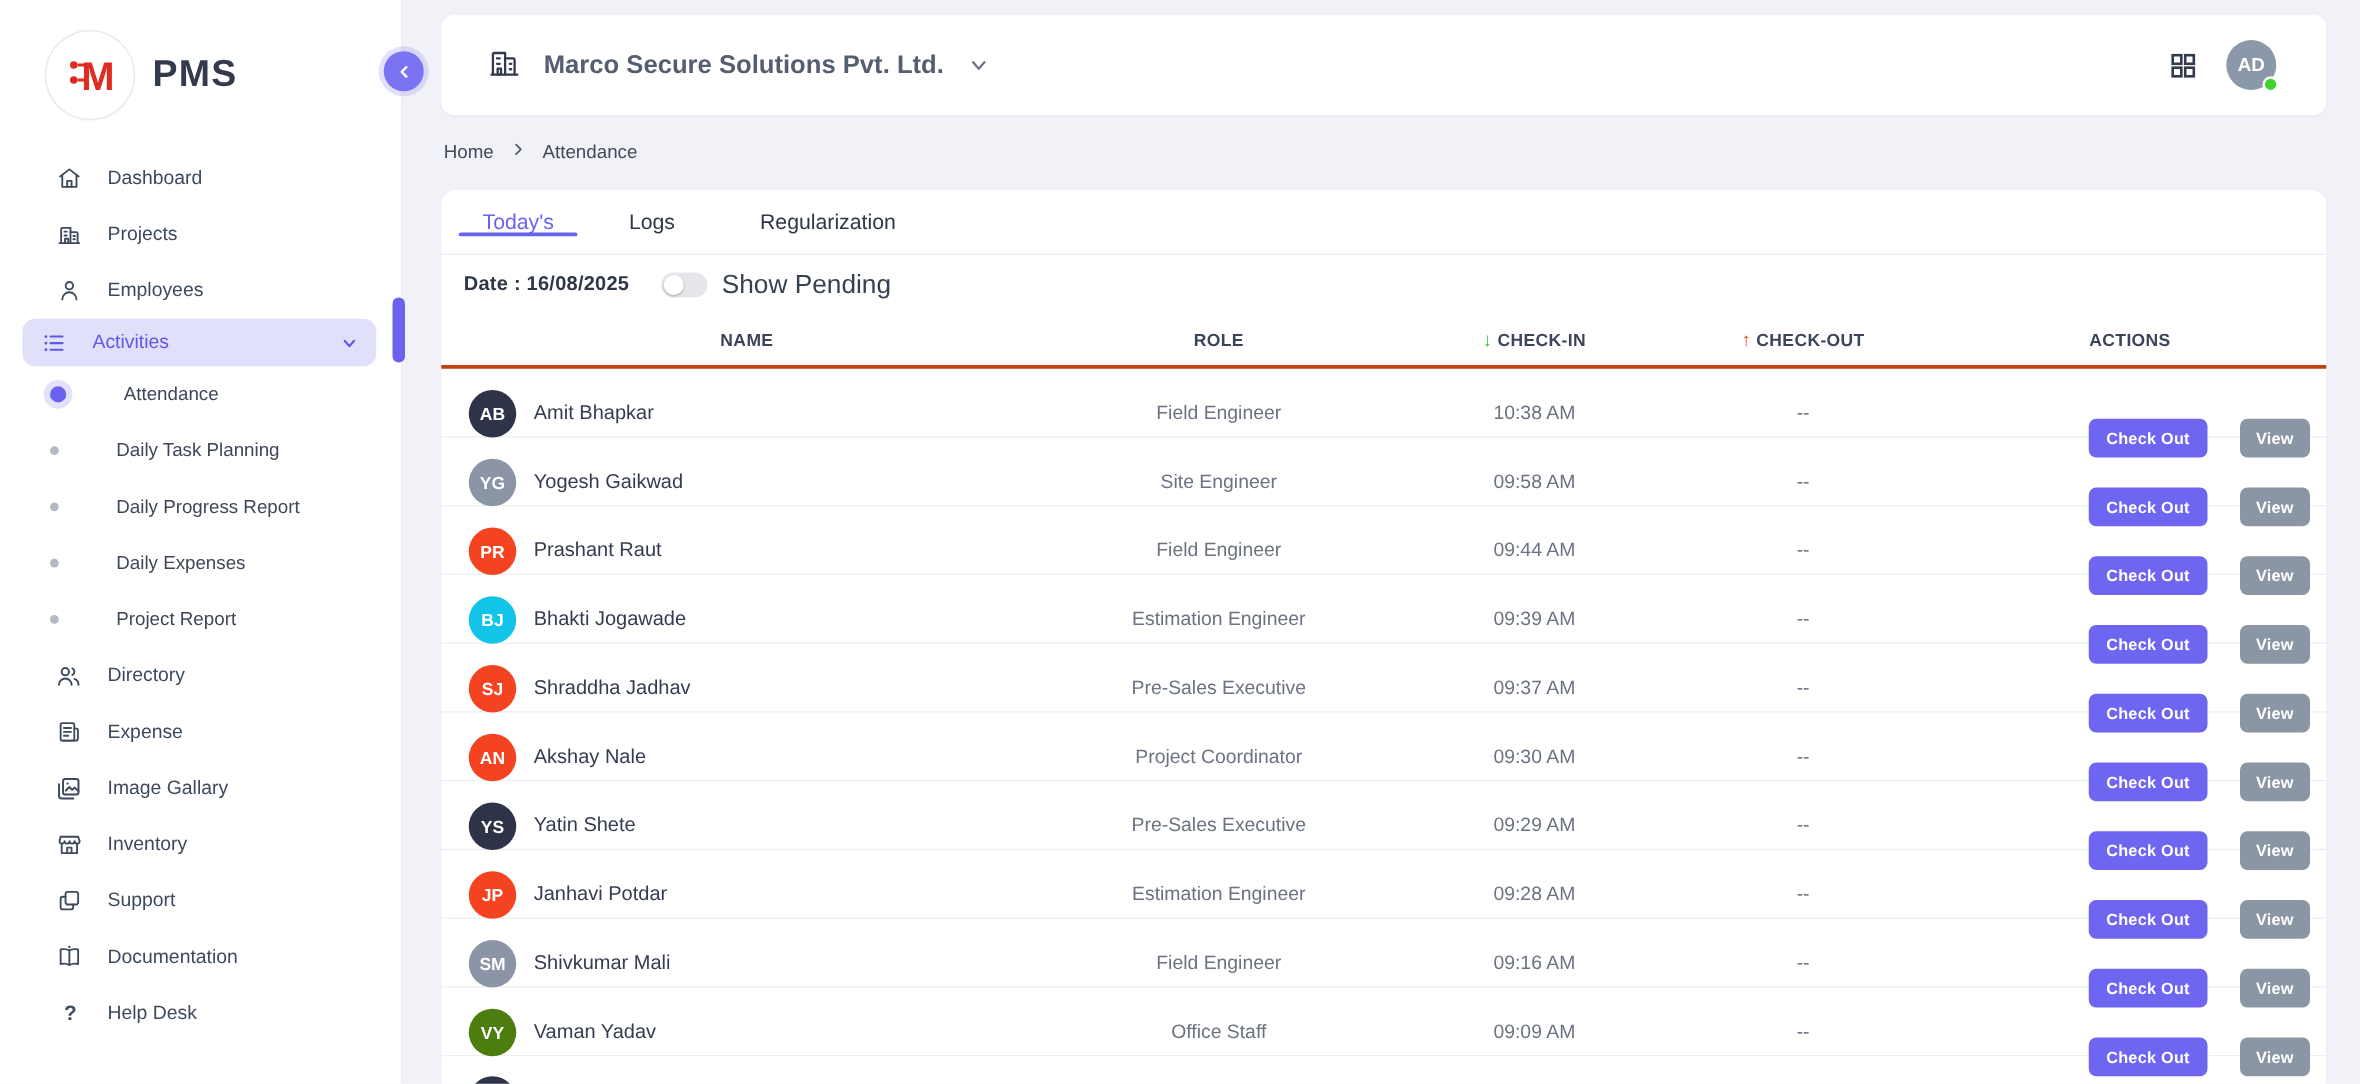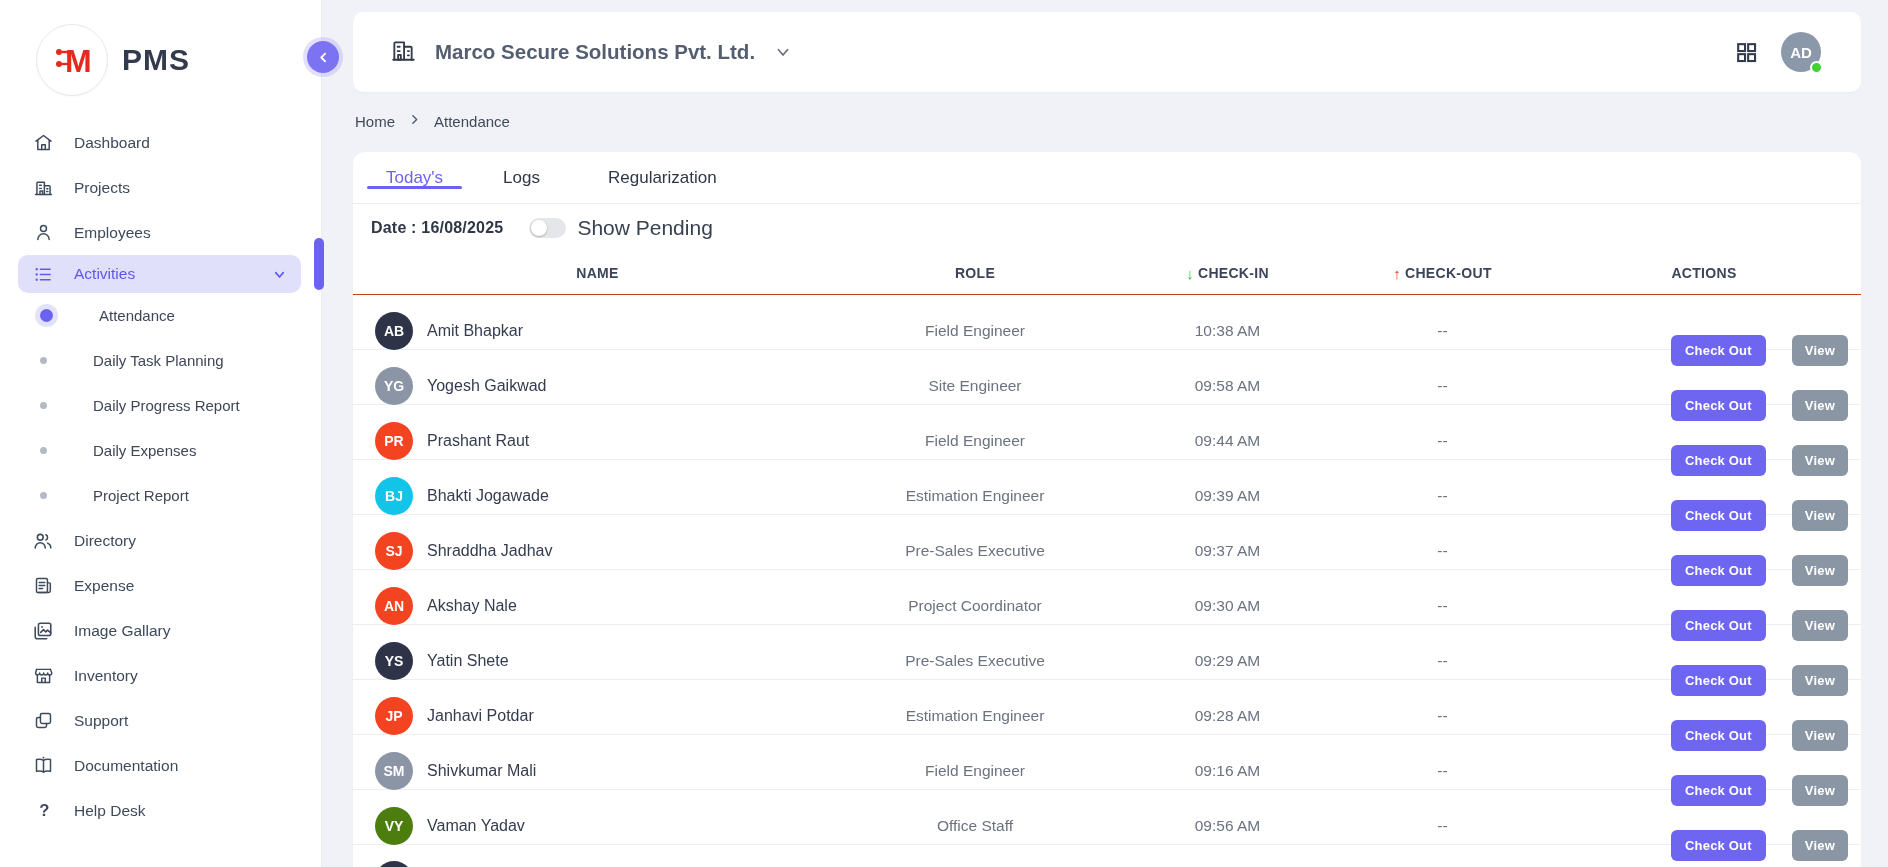--- a/index.html
+++ b/index.html
@@ -18,21 +18,21 @@
   .logo-row { display:flex; align-items:center; gap:14px; padding:24px 0 18px 36px; }
   .logo-circle {
     width:72px; height:72px; border-radius:50%; background:#fff;
     border:1px solid #e8e8ec; display:flex; align-items:center; justify-content:center;
     box-shadow:0 1px 2px rgba(0,0,0,.04);
   }
   .app-name { font-size:30px; font-weight:700; color:#323a4c; letter-spacing:1px; }
   .nav { margin-top:6px; }
   .nav-item {
     display:flex; align-items:center; gap:20px;
-    height:45px; padding:0 22px 0 32px; cursor:pointer; position:relative;
+    height:45px; padding:0 22px 0 44px; cursor:pointer; position:relative;
   }
   .nav-item .lbl { font-size:15.5px; color:#3d4a5c; font-weight:500; flex:1; }
   .nav-item.active-parent {
     margin:0 20px 0 18px; padding:0 14px 0 14px; height:38px;
     background:#e0e0fb; border-radius:10px;
   }
   .nav-item.active-parent .lbl { color:#5f58e8; }
   .nav-ico { width:22px; height:22px; display:flex; align-items:center; justify-content:center; flex:0 0 22px; }
   .chev { color:#3d4a5c; display:flex; align-items:center; }
   .active-parent .chev { color:#5f58e8; }
@@ -96,21 +96,21 @@
   .toggle-knob {
     position:absolute; left:2px; top:2px; width:16px; height:16px; border-radius:50%;
     background:#fff; box-shadow:0 1px 2px rgba(0,0,0,.25);
   }
   .toggle-label { margin-left:11px; font-size:21px; color:#374151; }
   
   .thead, .trow {
     display:grid; grid-template-columns:445px 310px 195px 235px 1fr;
     align-items:center; padding:0 13px 0 22px;
   }
-  .thead { height:43px; border-bottom:1px solid #c2410c; }
+  .thead { height:43px; border-bottom:3px solid #c2410c; }
   .th { font-size:14px; font-weight:700; color:#3b4459; letter-spacing:.3px; text-align:center; }
   .th.left { text-align:center; }
   .th-sort { display:flex; align-items:center; justify-content:center; gap:4px; cursor:pointer; }
   .sort-arrow { font-size:15px; font-weight:700; }
   .trow { height:55px; border-bottom:1px solid #eceef1; }
   .cell-name { display:flex; align-items:center; gap:14px; }
   .avatar {
     width:38px; height:38px; border-radius:50%; color:#fff; font-size:14px; font-weight:700;
     display:flex; align-items:center; justify-content:center; flex:0 0 auto;
   }
@@ -479,21 +479,21 @@
       <button class="btn btn-primary">Check Out</button>
       <button class="btn btn-gray">View</button>
     </div>
   </div>
         <div class="trow">
     <div class="cell-name">
       <span class="avatar" style="background: #4d7c0f;">VY</span>
       <span class="name">Vaman Yadav</span>
     </div>
     <div class="role">Office Staff</div>
-    <div class="tcell">09:56 AM</div>
+    <div class="tcell">09:09 AM</div>
     <div class="tcell">--</div>
     <div class="cell-actions">
       <button class="btn btn-primary">Check Out</button>
       <button class="btn btn-gray">View</button>
     </div>
   </div>
         <div class="trow">
     <div class="cell-name">
       <span class="avatar" style="background: rgb(46, 51, 71);"></span>
       <span class="name"></span>

